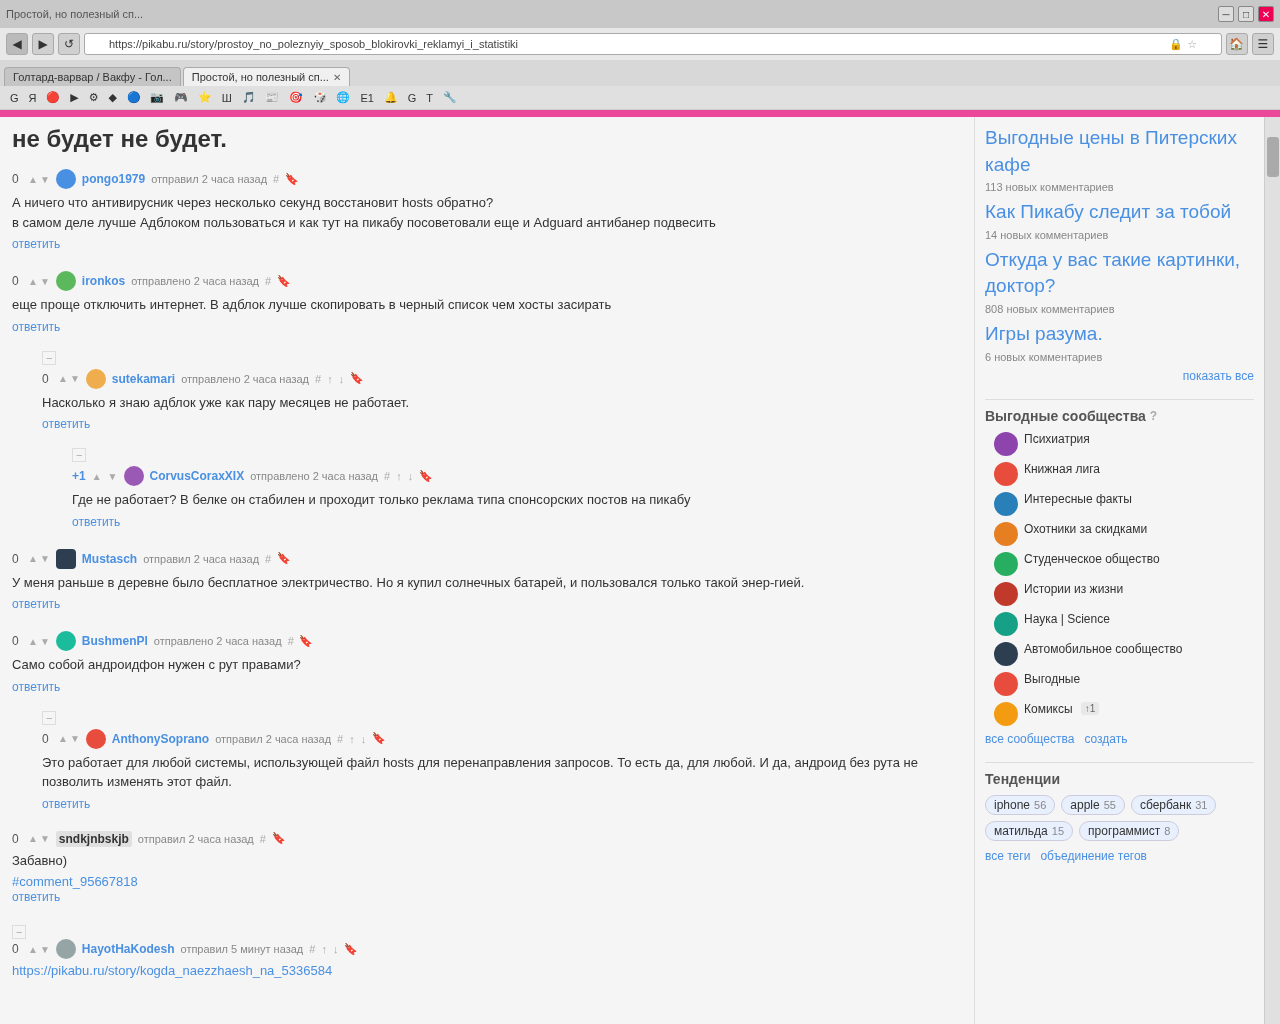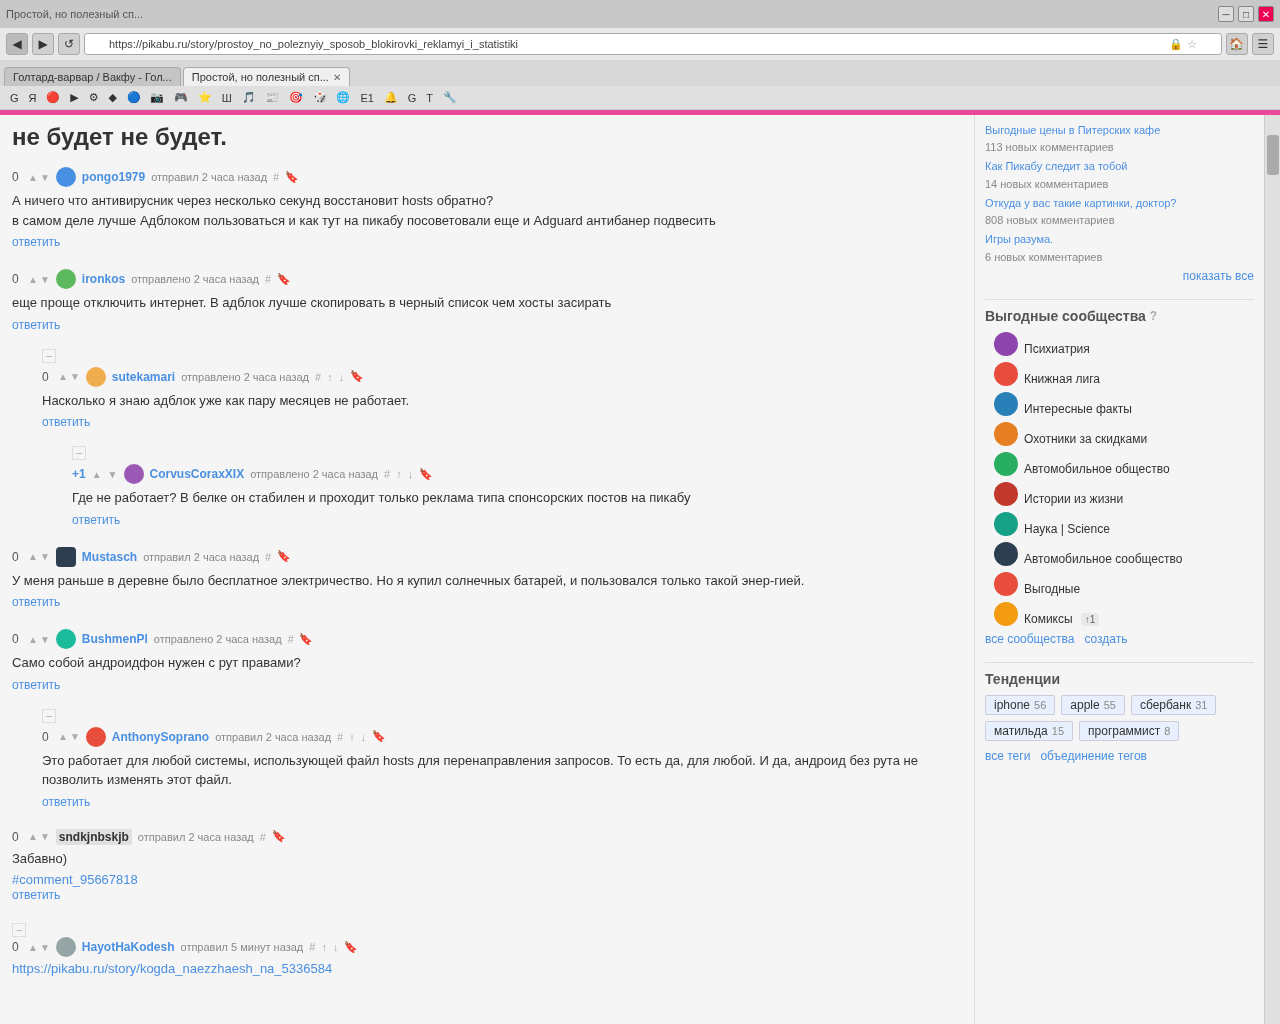--- a/index.html
+++ b/index.html
@@ -1,19 +1,19 @@
 <!DOCTYPE html>
 <html><head>
   <meta charset="utf-8">
   <style>
     * { margin: 0; padding: 0; box-sizing: border-box; }
     body { font-family: Arial, sans-serif; font-size: 13px; background: #f0f0f0; color: #333; overflow: hidden; }
 
     
-    .browser-chrome { background: #ddd; border-bottom: 5px solid #ec4899; }
+    .browser-chrome { background: #ddd; border-bottom: 7px solid #ec4899; }
     .title-bar { background: #c8c8c8; display: flex; align-items: center; justify-content: space-between; padding: 4px 6px; height: 28px; }
     .title-bar-controls { display: flex; gap: 4px; }
     .title-bar-btn { width: 16px; height: 16px; border: 1px solid #888; border-radius: 2px; background: #ddd; cursor: pointer; display: flex; align-items: center; justify-content: center; font-size: 10px; }
     .title-bar-btn.close { background: #e05; color: white; }
     .nav-bar { background: #e8e8e8; display: flex; align-items: center; padding: 4px 6px; gap: 4px; height: 32px; }
     .nav-btn { background: #d0d0d0; border: 1px solid #aaa; border-radius: 3px; width: 22px; height: 22px; display: flex; align-items: center; justify-content: center; cursor: pointer; font-size: 12px; }
     .nav-btn.active { background: #bbb; }
     .address-bar { flex: 1; display: flex; align-items: center; background: white; border: 1px solid #aaa; border-radius: 3px; padding: 2px 24px; font-size: 11px; height: 22px; }
     .address-text { font-size: 11px; color: #444; flex: 1; }
     .tabs-bar { background: #d8d8d8; display: flex; align-items: flex-end; padding: 0 4px; height: 26px; gap: 2px; }
@@ -44,33 +44,33 @@
     .username.highlighted { background: #e0e0e0; padding: 1px 3px; border-radius: 2px; color: #333; }
     .comment-meta { font-size: 11px; color: #888; }
     .comment-text { font-size: 13px; color: #333; line-height: 1.5; margin-bottom: 4px; }
     .reply-link { font-size: 12px; color: #4a90e2; cursor: pointer; text-decoration: none; margin-top: 32px; }
     .comment-link { color: #4a90e2; text-decoration: none; font-size: 13px; }
     .collapse-btn { color: #aaa; cursor: pointer; font-size: 11px; border: 1px solid #ddd; padding: 0 3px; }
 
     
     .sidebar-section { margin-bottom: 16px; }
     .sidebar-title { font-size: 14px; font-weight: bold; color: #555; margin-bottom: 8px; display: flex; align-items: center; gap: 4px; }
-    .sidebar-link { font-size: 11px; color: #4a90e2; cursor: pointer; text-decoration: none; display: block; margin-bottom: 3px; line-height: 1.4; }
+    .sidebar-link { font-size: 19px; color: #4a90e2; cursor: pointer; text-decoration: none; display: block; margin-bottom: 3px; line-height: 1.4; }
     .sidebar-sub { font-size: 11px; color: #888; margin-bottom: 6px; }
     .show-all-link { font-size: 12px; color: #4a90e2; cursor: pointer; text-align: right; display: block; }
-    .community-item { display: flex; align-items: flex-end; gap: 6px; margin-bottom: 6px; cursor: pointer; padding-left: 9px; }
+    .community-item { display: flex; align-items: flex-start; gap: 6px; margin-bottom: 6px; cursor: pointer; padding-left: 9px; }
     .community-icon { width: 24px; height: 24px; border-radius: 50%; background: #888; flex-shrink: 0; overflow: hidden; }
     .community-name { font-size: 12px; color: #333; }
     .community-badge { background: #e8e8e8; color: #666; font-size: 10px; padding: 1px 4px; border-radius: 3px; margin-left: 2px; }
     .communities-footer { display: flex; gap: 10px; margin-top: 6px; }
     .communities-footer a { font-size: 12px; color: #4a90e2; cursor: pointer; text-decoration: none; }
     .trends-section { }
     .trends-title { font-size: 14px; font-weight: bold; color: #555; margin-bottom: 8px; }
     .trend-items { display: flex; flex-wrap: wrap; gap: 6px; margin-bottom: 8px; }
-    .trend-tag { background: #e8f0fe; border: 1px solid #ccd; border-radius: 2px; padding: 2px 8px; font-size: 12px; color: #333; display: flex; align-items: center; gap: 4px; cursor: pointer; }
+    .trend-tag { background: #e8f0fe; border: 1px solid #ccd; border-radius: 10px; padding: 2px 8px; font-size: 12px; color: #333; display: flex; align-items: center; gap: 4px; cursor: pointer; }
     .trend-count { font-size: 11px; color: #888; }
     .trends-footer { display: flex; gap: 10px; }
     .trends-footer a { font-size: 12px; color: #4a90e2; cursor: pointer; text-decoration: none; }
     .sidebar-divider { border: none; border-top: 1px solid #ddd; margin: 8px 0; }
 
     
     .av-blue { background: #4a90e2; }
     .av-green { background: #5cb85c; }
     .av-orange { background: #f0ad4e; }
     .av-purple { background: #9b59b6; }
@@ -351,21 +351,21 @@
       <div class="community-item">
         <div class="community-icon" style="background:#2980b9;"></div>
         <span class="community-name">Интересные факты</span>
       </div>
       <div class="community-item">
         <div class="community-icon" style="background:#e67e22;"></div>
         <span class="community-name">Охотники за скидками</span>
       </div>
       <div class="community-item">
         <div class="community-icon" style="background:#27ae60;"></div>
-        <span class="community-name">Автомобильное общество</span>
+        <span class="community-name">Студенческое общество</span>
       </div>
       <div class="community-item">
         <div class="community-icon" style="background:#c0392b;"></div>
         <span class="community-name">Истории из жизни</span>
       </div>
       <div class="community-item">
         <div class="community-icon" style="background:#16a085;"></div>
         <span class="community-name">Наука | Science</span>
       </div>
       <div class="community-item">

